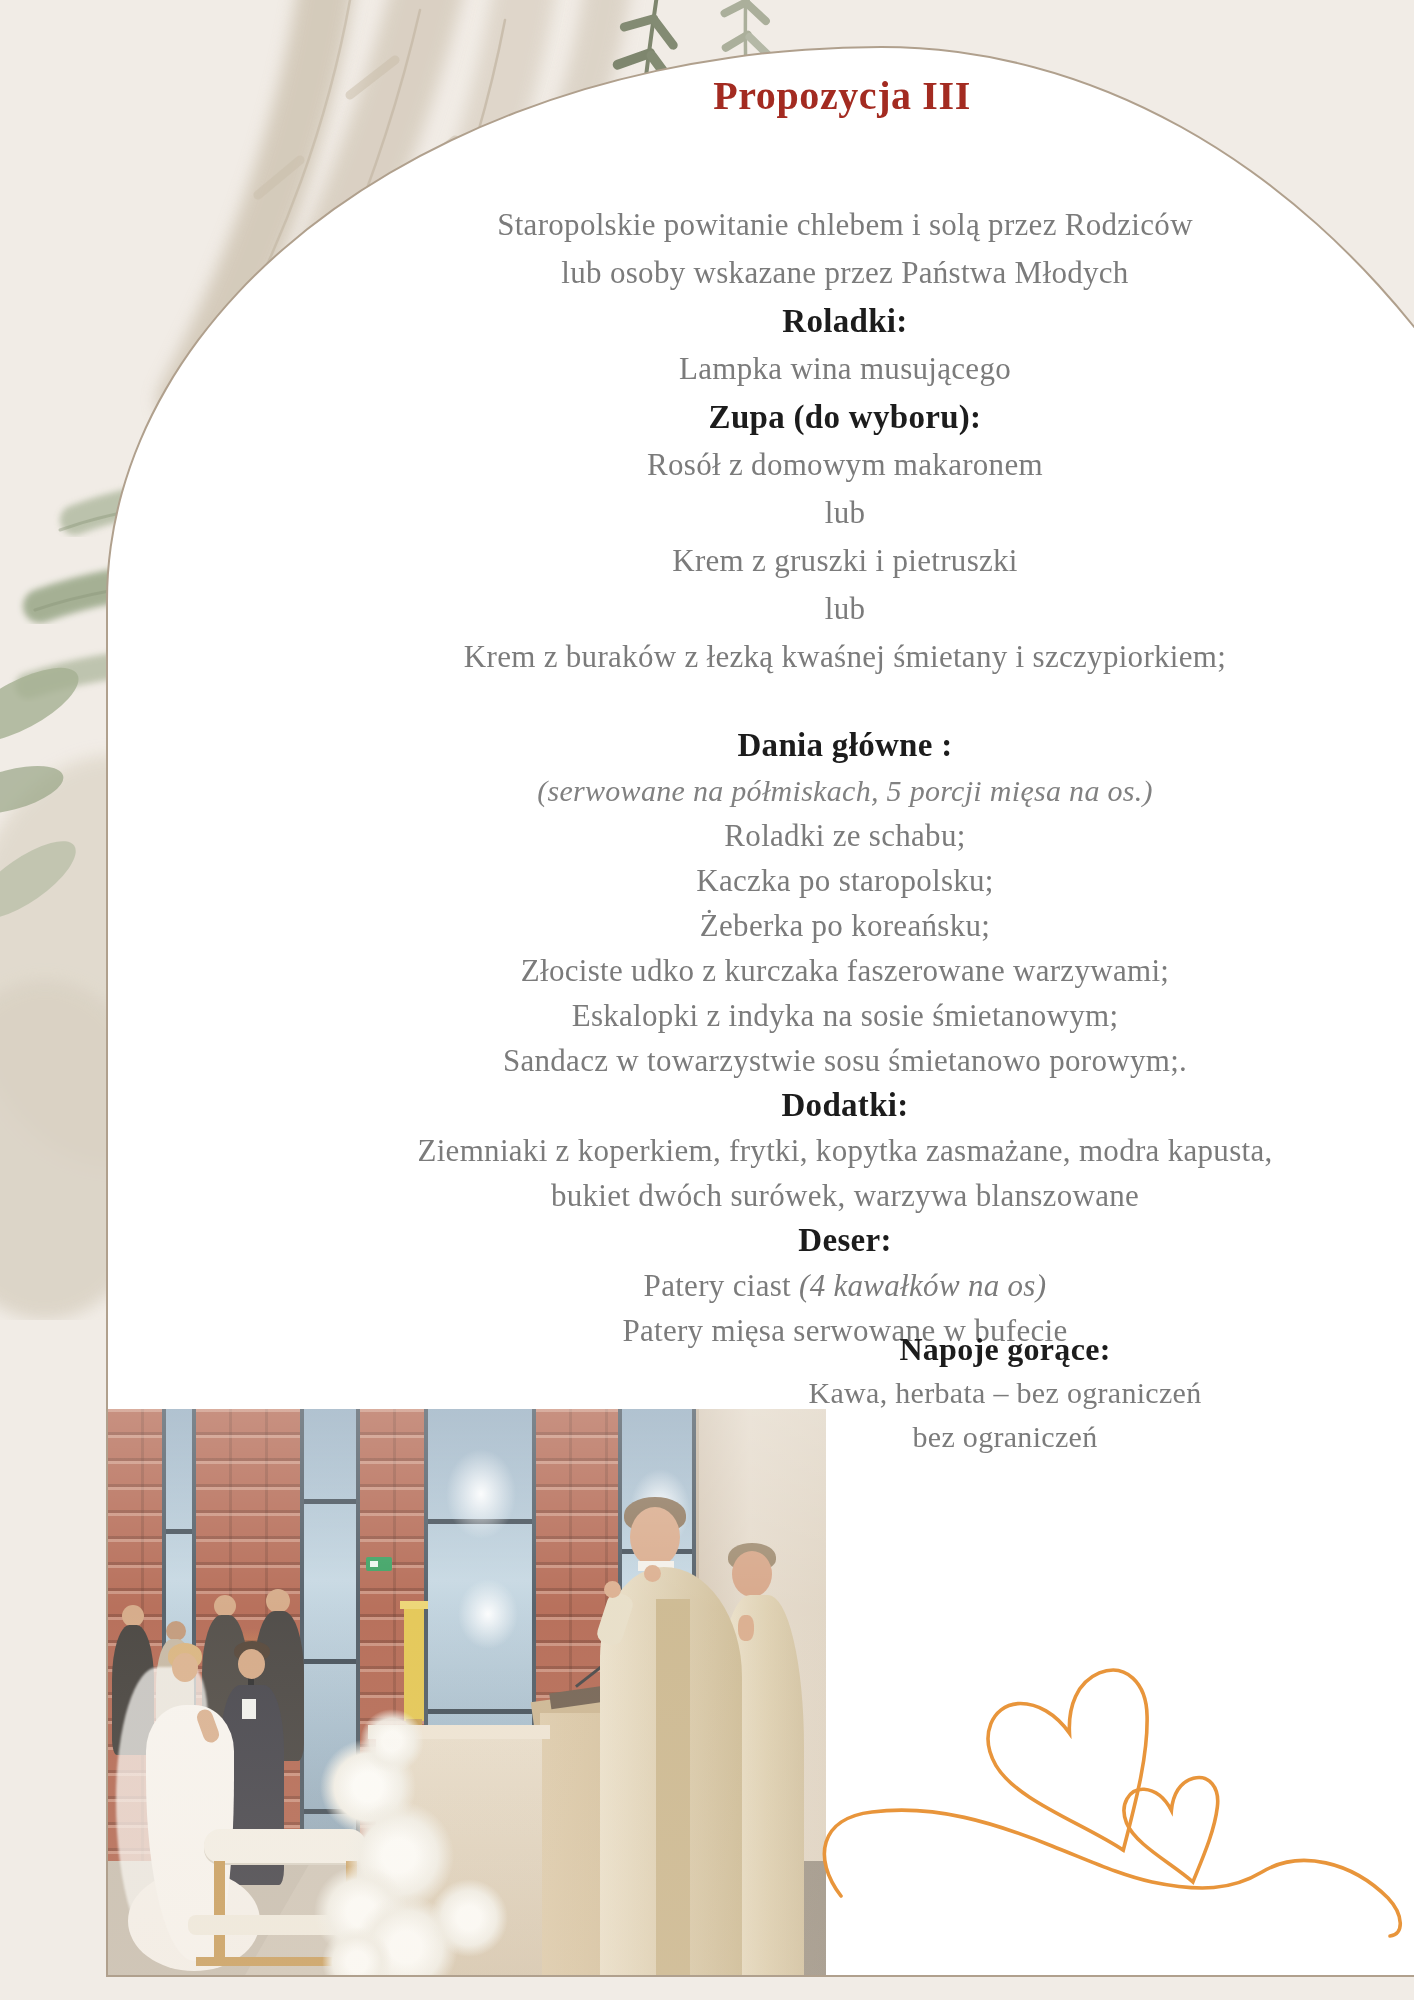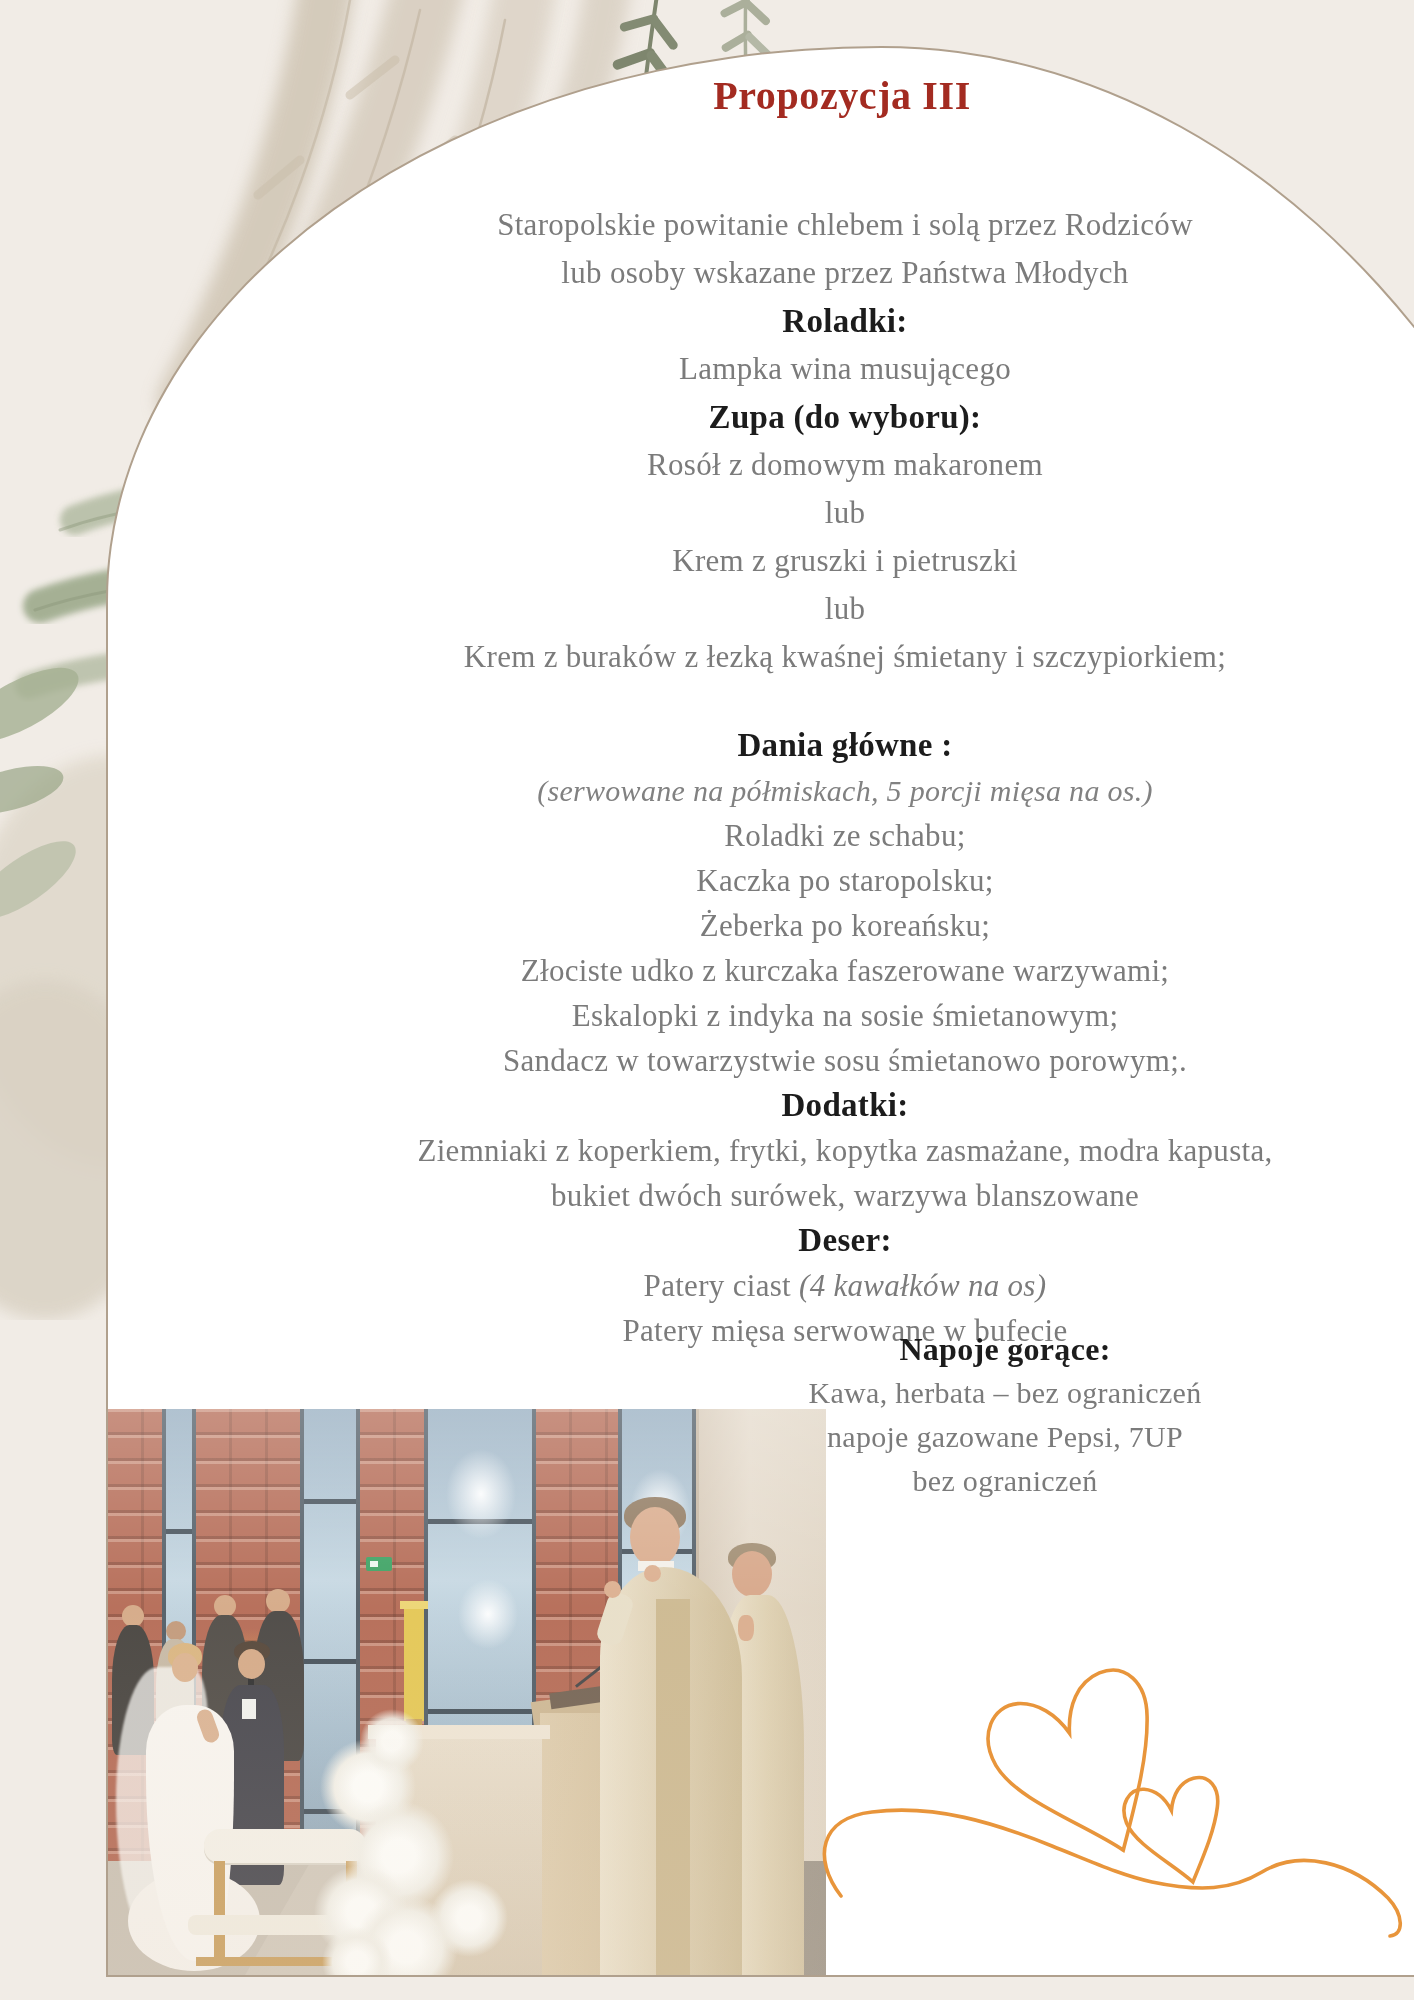--- a/index.html
+++ b/index.html
@@ -158,21 +158,20 @@
       <div class="line body"><span>Ziemniaki z koperkiem, frytki, kopytka zasmażane, modra kapusta,</span></div>
       <div class="line body"><span>bukiet dwóch surówek, warzywa blanszowane</span></div>
       <div class="line heading"><span>Deser:</span></div>
       <div class="line body"><span>Patery ciast </span><span class="it">(4 kawałków na os)</span></div>
       <div class="line body"><span>Patery mięsa serwowane w bufecie</span></div>
     </div>
 
   <div class="menu-drinks" id="drink-lines">
       <div class="line heading"><span>Napoje gorące:</span></div>
       <div class="line body"><span>Kawa, herbata – bez ograniczeń</span></div>
-      <div class="line body"><span>napoje gazowane Pepsi, 7UP</span></div>
       <div class="line body"><span>bez ograniczeń</span></div>
     </div>
 
   <div class="photo">
 
     <div class="win" style="left:54px;width:34px;">
         <div class="mull" style="top:120px"></div>
         <div class="mull" style="top:290px"></div>
       </div>
     <div class="win" style="left:192px;width:60px;">

